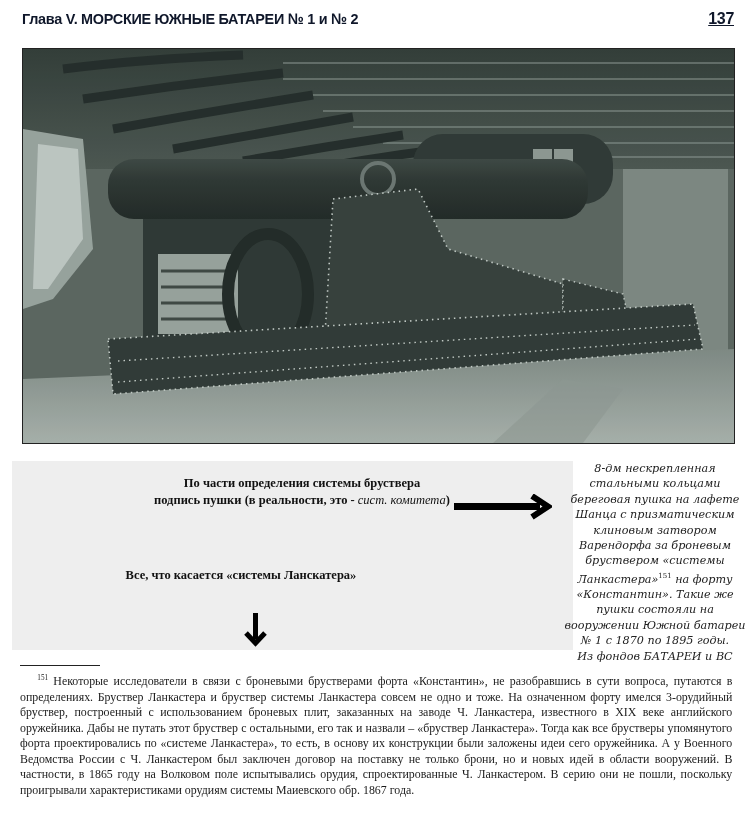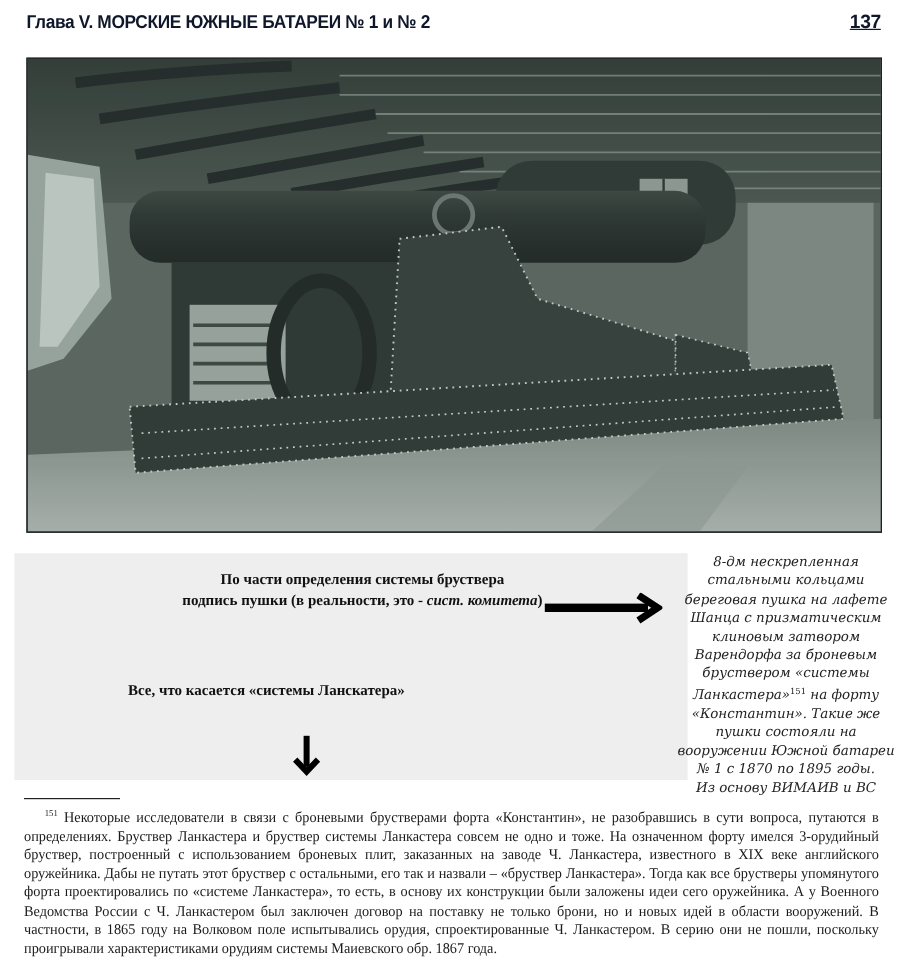--- a/index.html
+++ b/index.html
@@ -22,23 +22,23 @@
 
   .note-box {
     position: absolute; left: 0; top: 461px; width: 561px; height: 189px;
     background: #eeeeee;
     margin-left: 12px;
   }
   .note {
     position: absolute; font-family: "Liberation Serif", serif; font-weight: bold;
     font-size: 12.5px; color: #111; text-align: center; line-height: 17px;
   }
-  .note i { font-weight: bold; }
+  .note i { font-weight: normal; }
   .note-1 { left: 120px; top: 14px; width: 340px; }
-  .note-2 { left: 45px; top: 106px; width: 330px; }
+  .note-2 { left: 64px; top: 106px; width: 330px; }
   .arrow-right { position: absolute; left: 440px; top: 33px; }
   .arrow-down { position: absolute; left: 231px; top: 152px; }
 
   .caption {
     position: absolute; left: 560px; top: 461px; width: 190px;
     font-family: "DejaVu Serif", serif; font-style: italic; font-size: 11.2px;
     color: #222; text-align: center; line-height: 15.4px;
   }
   .caption sup { font-size: 7px; font-style: normal; }
 
@@ -167,17 +167,17 @@
     <div>Все, что касается «системы Ланскатера»</div>
   </div>
   <svg class="arrow-down" width="26" height="34" viewBox="0 0 26 34">
     <rect x="10" y="0" width="5" height="26" fill="#000"></rect>
     <path d="M3 20 L12.5 30 L22 20" fill="none" stroke="#000" stroke-width="5"></path>
   </svg>
 </div>
 
 <div class="caption">
   <span>8-дм нескрепленная стальными кольцами береговая пушка на лафете Шанца с призматическим клиновым затвором Варендорфа за броневым бруствером «системы Ланкастера»</span><sup>151</sup><span> на форту «Константин». Такие же пушки состояли на вооружении Южной батареи № 1 с 1870 по 1895 годы.</span>
-  <div>Из основу ВИМАИВ и ВС</div>
+  <div>Из фондов БАТАРЕИ и ВС</div>
 </div>
 
 <div class="fn-rule"></div>
 <div class="footnote"><sup>151</sup><span> Некоторые исследователи в связи с броневыми брустверами форта «Константин», не разобравшись в сути вопроса, путаются в определениях. Бруствер Ланкастера и бруствер системы Ланкастера совсем не одно и тоже. На означенном форту имелся 3-орудийный бруствер, построенный с использованием броневых плит, заказанных на заводе Ч. Ланкастера, известного в XIX веке английского оружейника. Дабы не путать этот бруствер с остальными, его так и назвали – «бруствер Ланкастера». Тогда как все брустверы упомянутого форта проектировались по «системе Ланкастера», то есть, в основу их конструкции были заложены идеи сего оружейника. А у Военного Ведомства России с Ч. Ланкастером был заключен договор на поставку не только брони, но и новых идей в области вооружений. В частности, в 1865 году на Волковом поле испытывались орудия, спроектированные Ч. Ланкастером. В серию они не пошли, поскольку проигрывали характеристиками орудиям системы Маиевского обр. 1867 года.</span></div>
 
 </body></html>

